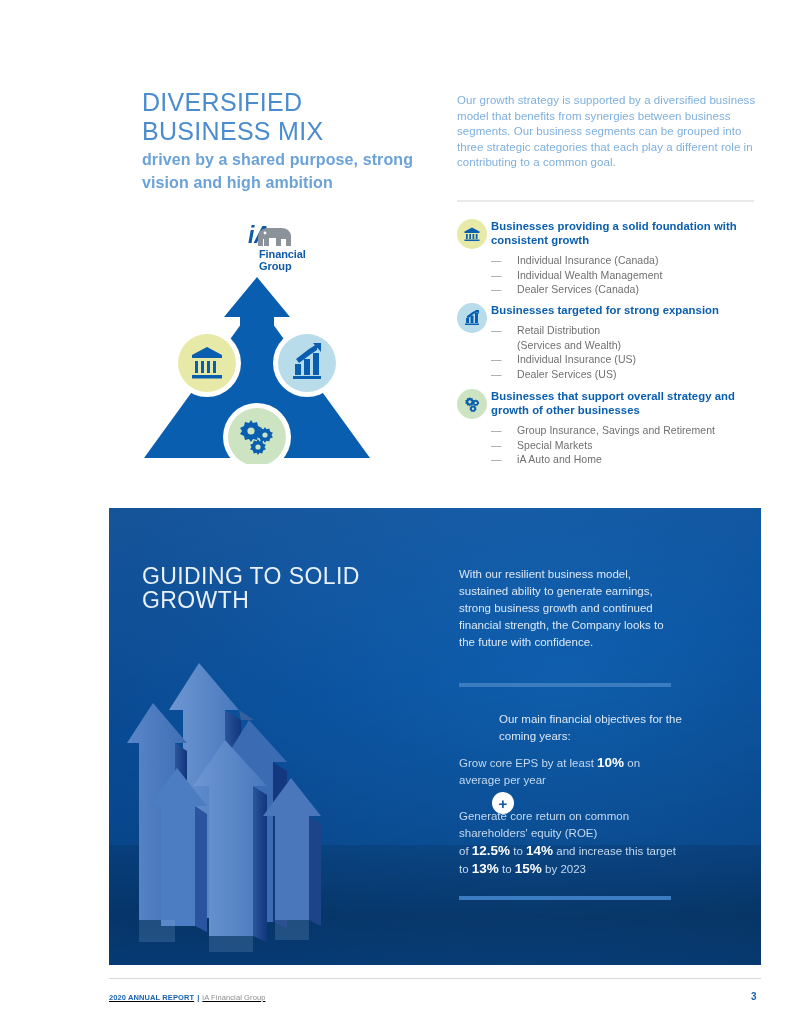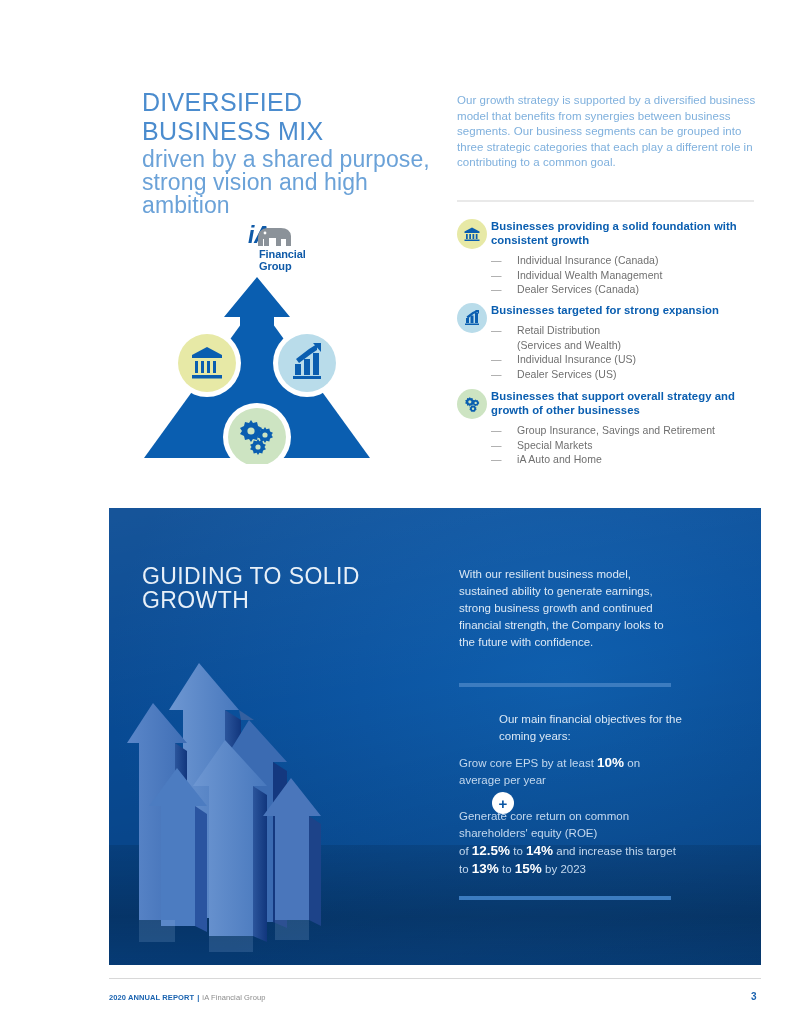--- a/index.html
+++ b/index.html
@@ -16,21 +16,21 @@
   
   .headline{
     position:absolute;left:126px;top:88px;width:300px;
     color:#4e8fd0;font-weight:300;letter-spacing:.4px;
   }
   .headline .l1,.headline .l2{
     font-size:25px;line-height:29px;color:#4b8cce;font-weight:400;
     letter-spacing:.3px;
   }
   .headline .sub{
-    font-size:23px;line-height:23px;color:#6ba2d8;font-weight:400;
+    font-size:16px;line-height:23px;color:#6ba2d8;font-weight:700;
     margin-top:2px;letter-spacing:.1px;
   }
 
   .intro{
     position:absolute;left:441px;top:93px;width:302px;
     font-size:11.5px;line-height:15.5px;color:#7fb0dd;font-weight:400;
     letter-spacing:.05px;
   }
   .intro-rule{
     position:absolute;left:441px;top:200px;width:297px;height:2px;
@@ -127,21 +127,21 @@
     position:absolute;left:350px;top:300px;width:218px;
     font-size:11.5px;line-height:17px;color:#c3d8ee;
   }
   .arrows{position:absolute;left:12px;top:150px;width:320px;height:300px;}
 
   
   .footer-rule{
     position:absolute;left:93px;top:978px;width:652px;height:1px;background:#d8d8d8;
   }
   .footer-left{
-    position:absolute;left:93px;top:993px;font-size:7.5px;letter-spacing:.1px;
+    position:absolute;left:93px;top:993px;font-size:7.5px;letter-spacing:.1px;text-decoration:underline;
   }
   .footer-left .strong{color:#1a63b0;font-weight:700;}
   .footer-left .bar{color:#1a63b0;font-weight:700;margin:0 3px;}
   .footer-left .light{color:#8c8c8c;font-weight:400;}
   .footer-page{
     position:absolute;left:735px;top:991px;font-size:10px;font-weight:700;color:#1a63b0;
   }
 </style>
 </head>
 <body>

